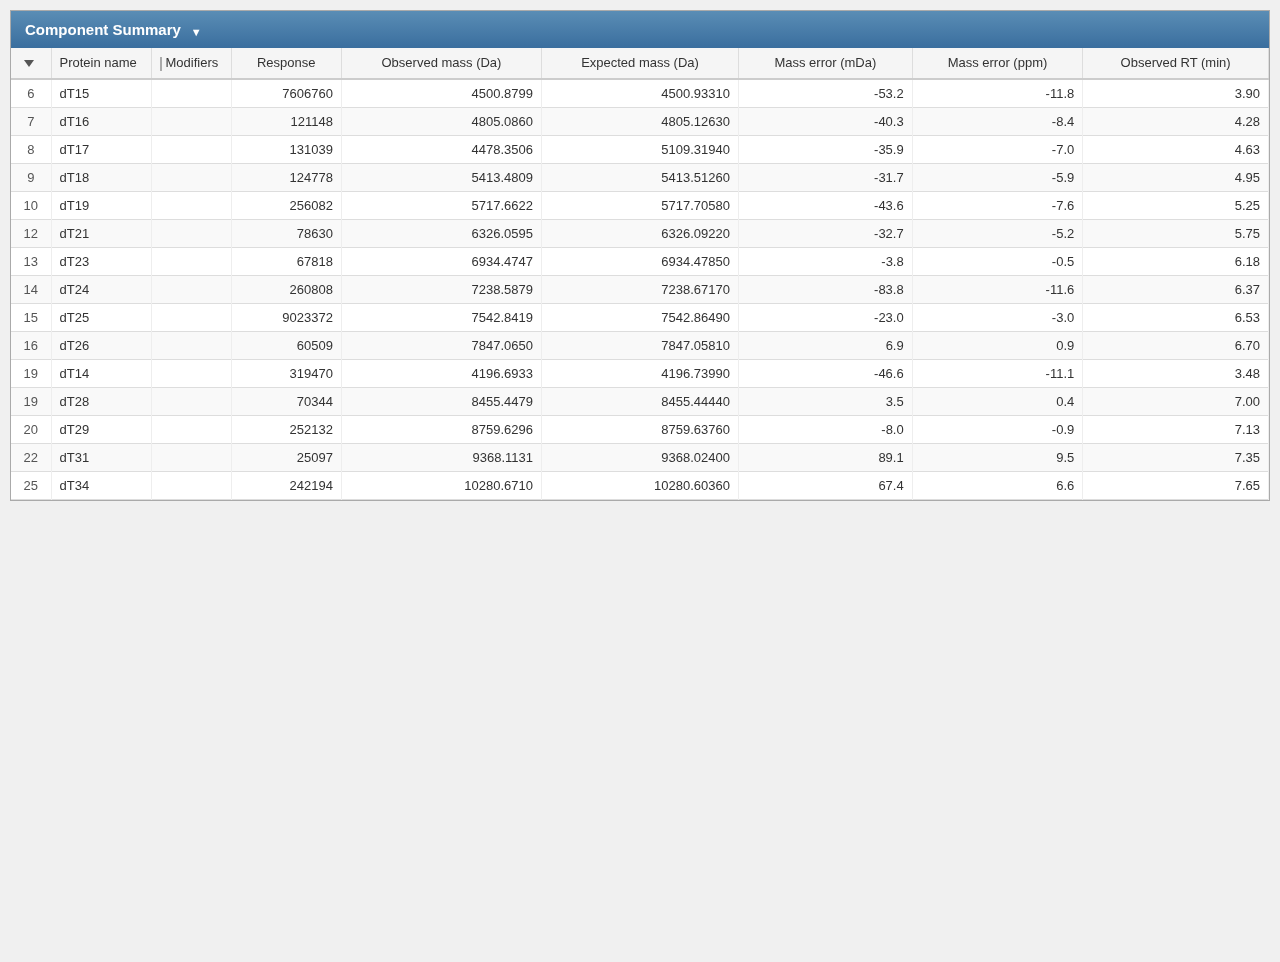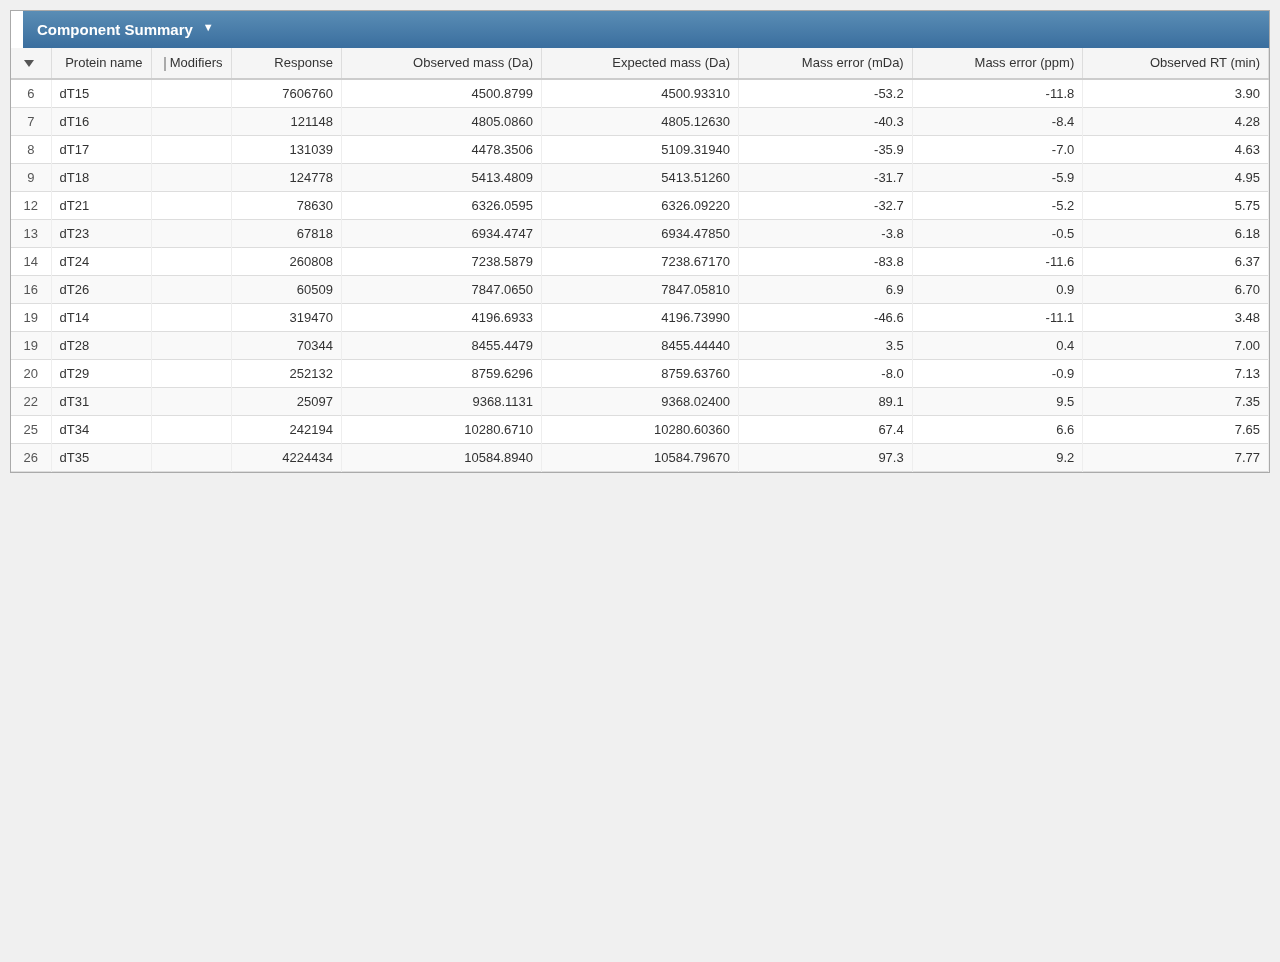--- a/index.html
+++ b/index.html
@@ -21,57 +21,56 @@
       width: 1260px;
     }
 
     .header-bar {
       background: linear-gradient(to bottom, #5a8db5, #3a6e9e);
       color: white;
       padding: 10px 14px;
       font-size: 15px;
       font-weight: bold;
       display: flex;
-      align-items: flex-start;
+      align-items: flex-end;
       gap: 6px;
-      margin-left: 12px;
     }
 
     .header-bar .dropdown-arrow {
       font-size: 11px;
       margin-left: 4px;
     }
 
     table {
       width: 100%;
       border-collapse: collapse;
     }
 
     thead tr {
       background: #f5f5f5;
       border-bottom: 2px solid #ccc;
     }
 
     thead th {
       padding: 7px 8px;
-      text-align: right;
+      text-align: left;
       font-weight: normal;
       color: #333;
       border-right: 1px solid #ddd;
       white-space: nowrap;
       font-size: 13px;
     }
 
     thead th:first-child {
       width: 40px;
       text-align: center;
     }
 
     thead th.num-col {
-      text-align: right;
+      text-align: center;
     }
 
     .sort-icon {
       display: inline-block;
       width: 0;
       height: 0;
       border-left: 5px solid transparent;
       border-right: 5px solid transparent;
       border-top: 7px solid #555;
       margin-right: 4px;
@@ -186,20 +185,31 @@
           <td class="protein-name">dT18</td>
           <td class="modifiers"></td>
           <td class="num">124778</td>
           <td class="num">5413.4809</td>
           <td class="num">5413.51260</td>
           <td class="num">-31.7</td>
           <td class="num">-5.9</td>
           <td class="num">4.95</td>
         </tr>
         <tr>
+          <td>10</td>
+          <td class="protein-name">dT19</td>
+          <td class="modifiers"></td>
+          <td class="num">256082</td>
+          <td class="num">5717.6622</td>
+          <td class="num">5717.70580</td>
+          <td class="num">-43.6</td>
+          <td class="num">-7.6</td>
+          <td class="num">5.25</td>
+        </tr>
+        <tr>
           <td>12</td>
           <td class="protein-name">dT21</td>
           <td class="modifiers"></td>
           <td class="num">78630</td>
           <td class="num">6326.0595</td>
           <td class="num">6326.09220</td>
           <td class="num">-32.7</td>
           <td class="num">-5.2</td>
           <td class="num">5.75</td>
         </tr>
@@ -219,20 +229,31 @@
           <td class="protein-name">dT24</td>
           <td class="modifiers"></td>
           <td class="num">260808</td>
           <td class="num">7238.5879</td>
           <td class="num">7238.67170</td>
           <td class="num">-83.8</td>
           <td class="num">-11.6</td>
           <td class="num">6.37</td>
         </tr>
         <tr>
+          <td>15</td>
+          <td class="protein-name">dT25</td>
+          <td class="modifiers"></td>
+          <td class="num">9023372</td>
+          <td class="num">7542.8419</td>
+          <td class="num">7542.86490</td>
+          <td class="num">-23.0</td>
+          <td class="num">-3.0</td>
+          <td class="num">6.53</td>
+        </tr>
+        <tr>
           <td>16</td>
           <td class="protein-name">dT26</td>
           <td class="modifiers"></td>
           <td class="num">60509</td>
           <td class="num">7847.0650</td>
           <td class="num">7847.05810</td>
           <td class="num">6.9</td>
           <td class="num">0.9</td>
           <td class="num">6.70</td>
         </tr>
@@ -284,26 +305,15 @@
           <td>25</td>
           <td class="protein-name">dT34</td>
           <td class="modifiers"></td>
           <td class="num">242194</td>
           <td class="num">10280.6710</td>
           <td class="num">10280.60360</td>
           <td class="num">67.4</td>
           <td class="num">6.6</td>
           <td class="num">7.65</td>
         </tr>
-        <tr>
-          <td>26</td>
-          <td class="protein-name">dT35</td>
-          <td class="modifiers"></td>
-          <td class="num">4224434</td>
-          <td class="num">10584.8940</td>
-          <td class="num">10584.79670</td>
-          <td class="num">97.3</td>
-          <td class="num">9.2</td>
-          <td class="num">7.77</td>
-        </tr>
       </tbody>
   </table>
 </div>
 
 </body></html>

